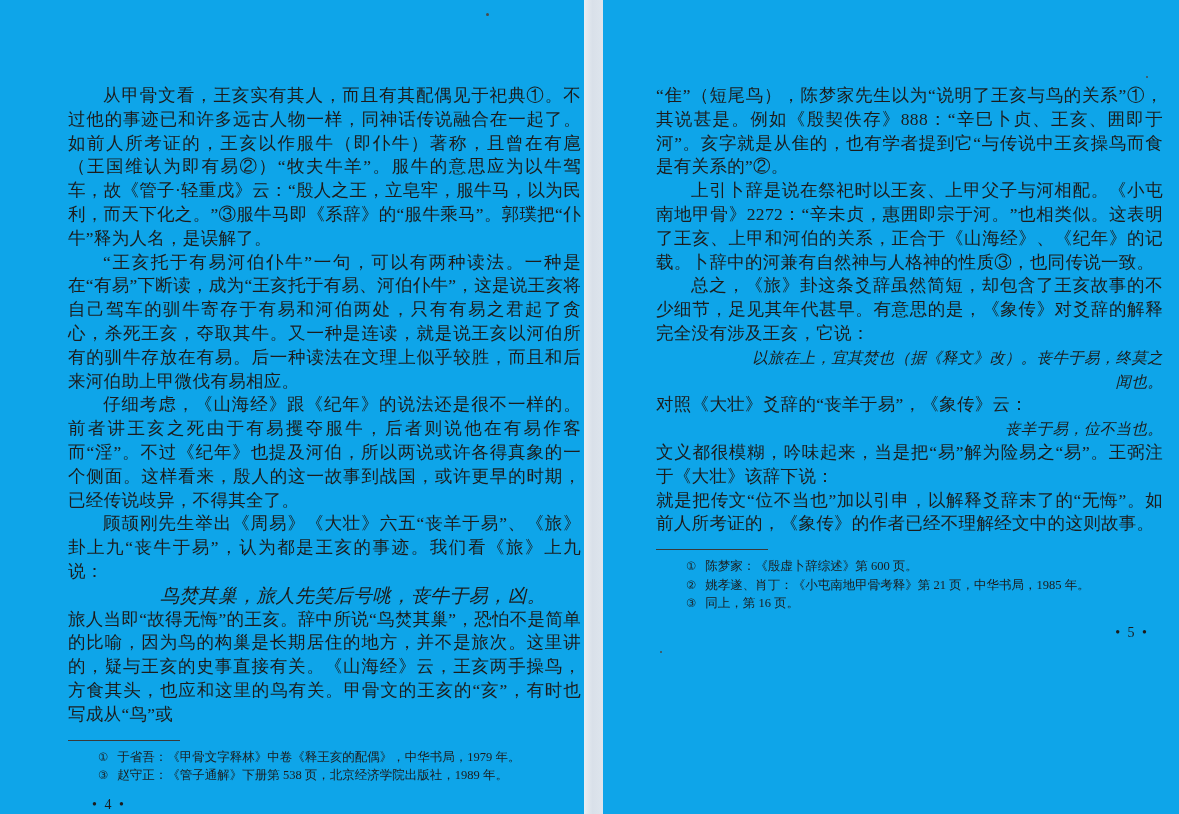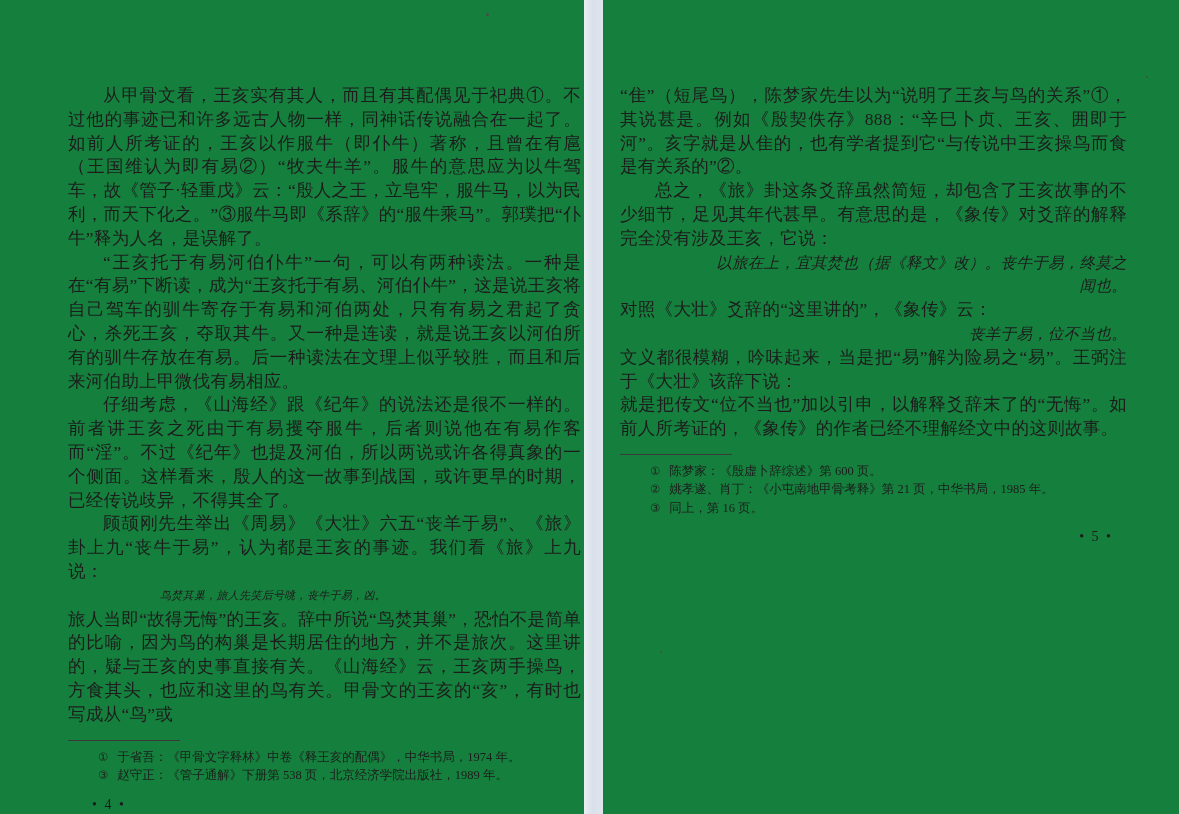--- a/index.html
+++ b/index.html
@@ -1,30 +1,30 @@
 <!DOCTYPE html>
 <html><head>
 <meta charset="utf-8">
 <title>Scanned book spread</title>
 <style>
   html,body{margin:0;padding:0;}
   body{width:1179px;height:814px;background:#ffffff;overflow:hidden;}
-  .canvas{position:relative;width:1179px;height:814px;background:#15803d;
+  .canvas{position:relative;width:1179px;height:814px;background:#0ea5e9;
           font-family:"Liberation Serif","DejaVu Serif",serif;color:#1c1c1c;}
   .gutter{position:absolute;left:584px;top:0;width:19px;height:814px;
           background:linear-gradient(to right,#e9eef3,#d9e0e9 45%,#dee5ed);}
   .page{position:absolute;top:84px;font-size:17.5px;line-height:23.8px;
         text-align:justify;letter-spacing:0.3px;}
   .page-left{left:68px;width:513px;}
-  .page-right{left:620px;width:507px;}
+  .page-right{left:656px;width:507px;}
   p{margin:0;}
   p.indent{text-indent:2em;}
   .quote{font-style:italic;font-size:15.5px;line-height:23.8px;
          padding-left:64px;text-indent:26px;text-align:right;}
-  .quote-single{font-style:italic;font-size:11px;line-height:23.8px;
+  .quote-single{font-style:italic;font-size:19px;line-height:23.8px;
          padding-left:92px;text-indent:0;text-align:left;}
   .section-heading{text-align:center;font-weight:bold;font-size:17.5px;
          letter-spacing:3px;margin:13px 0 11px 0;}
   .footnote-rule{width:112px;height:0;border-top:1.2px solid #3a3a3a;
          margin:13px 0 7px 0;}
   .footnotes{font-size:12.5px;line-height:18.5px;padding-left:30px;
          text-align:left;letter-spacing:0;}
   .footnote .fn-marker{display:inline-block;margin-right:9px;font-size:11.5px;}
   .page-number{font-size:14px;margin-top:8px;letter-spacing:2px;}
   .page-left .page-number{padding-left:24px;text-align:left;}
@@ -41,31 +41,32 @@
   <section class="page page-left">
     <p class="indent">从甲骨文看，王亥实有其人，而且有其配偶见于祀典①。不过他的事迹已和许多远古人物一样，同神话传说融合在一起了。如前人所考证的，王亥以作服牛（即仆牛）著称，且曾在有扈（王国维认为即有易②）“牧夫牛羊”。服牛的意思应为以牛驾车，故《管子·轻重戊》云：“殷人之王，立皂牢，服牛马，以为民利，而天下化之。”③服牛马即《系辞》的“服牛乘马”。郭璞把“仆牛”释为人名，是误解了。</p>
     <p class="indent">“王亥托于有易河伯仆牛”一句，可以有两种读法。一种是在“有易”下断读，成为“王亥托于有易、河伯仆牛”，这是说王亥将自己驾车的驯牛寄存于有易和河伯两处，只有有易之君起了贪心，杀死王亥，夺取其牛。又一种是连读，就是说王亥以河伯所有的驯牛存放在有易。后一种读法在文理上似乎较胜，而且和后来河伯助上甲微伐有易相应。</p>
     <p class="indent">仔细考虑，《山海经》跟《纪年》的说法还是很不一样的。前者讲王亥之死由于有易攫夺服牛，后者则说他在有易作客而“淫”。不过《纪年》也提及河伯，所以两说或许各得真象的一个侧面。这样看来，殷人的这一故事到战国，或许更早的时期，已经传说歧异，不得其全了。</p>
     <p class="indent">顾颉刚先生举出《周易》《大壮》六五“丧羊于易”、《旅》卦上九“丧牛于易”，认为都是王亥的事迹。我们看《旅》上九说：</p>
     <p class="quote-single">鸟焚其巢，旅人先笑后号咷，丧牛于易，凶。</p>
     <p>旅人当即“故得无悔”的王亥。辞中所说“鸟焚其巢”，恐怕不是简单的比喻，因为鸟的构巢是长期居住的地方，并不是旅次。这里讲的，疑与王亥的史事直接有关。《山海经》云，王亥两手操鸟，方食其头，也应和这里的鸟有关。甲骨文的王亥的“亥”，有时也写成从“鸟”或</p>
 
     <div class="footnote-rule"></div>
     <div class="footnotes">
-      <p class="footnote"><span class="fn-marker">①</span><span>于省吾：《甲骨文字释林》中卷《释王亥的配偶》，中华书局，1974 年。</span></p>
+      <p class="footnote"><span class="fn-marker">①</span><span>于省吾：《甲骨文字释林》中卷《释王亥的配偶》，中华书局，1979 年。</span></p>
       <p class="footnote"><span class="fn-marker">③</span><span>赵守正：《管子通解》下册第 538 页，北京经济学院出版社，1989 年。</span></p>
     </div>
     <div class="page-number">• 4 •</div>
   </section>
 
   <section class="page page-right">
     <p>“隹”（短尾鸟），陈梦家先生以为“说明了王亥与鸟的关系”①，其说甚是。例如《殷契佚存》888：“辛巳卜贞、王亥、囲即于河”。亥字就是从隹的，也有学者提到它“与传说中王亥操鸟而食是有关系的”②。</p>
+    <p class="indent">上引卜辞是说在祭祀时以王亥、上甲父子与河相配。《小屯南地甲骨》2272：“辛未贞，惠囲即宗于河。”也相类似。这表明了王亥、上甲和河伯的关系，正合于《山海经》、《纪年》的记载。卜辞中的河兼有自然神与人格神的性质③，也同传说一致。</p>
     <p class="indent">总之，《旅》卦这条爻辞虽然简短，却包含了王亥故事的不少细节，足见其年代甚早。有意思的是，《象传》对爻辞的解释完全没有涉及王亥，它说：</p>
     <p class="quote">以旅在上，宜其焚也（据《释文》改）。丧牛于易，终莫之闻也。</p>
-    <p>对照《大壮》爻辞的“这里讲的”，《象传》云：</p>
+    <p>对照《大壮》爻辞的“丧羊于易”，《象传》云：</p>
     <p class="quote">丧羊于易，位不当也。</p>
     <p>文义都很模糊，吟味起来，当是把“易”解为险易之“易”。王弼注于《大壮》该辞下说：</p>
     <p>就是把传文“位不当也”加以引申，以解释爻辞末了的“无悔”。如前人所考证的，《象传》的作者已经不理解经文中的这则故事。</p>
 
 
 
     <div class="footnote-rule"></div>
     <div class="footnotes">
       <p class="footnote"><span class="fn-marker">①</span><span>陈梦家：《殷虚卜辞综述》第 600 页。</span></p>
       <p class="footnote"><span class="fn-marker">②</span><span>姚孝遂、肖丁：《小屯南地甲骨考释》第 21 页，中华书局，1985 年。</span></p>

